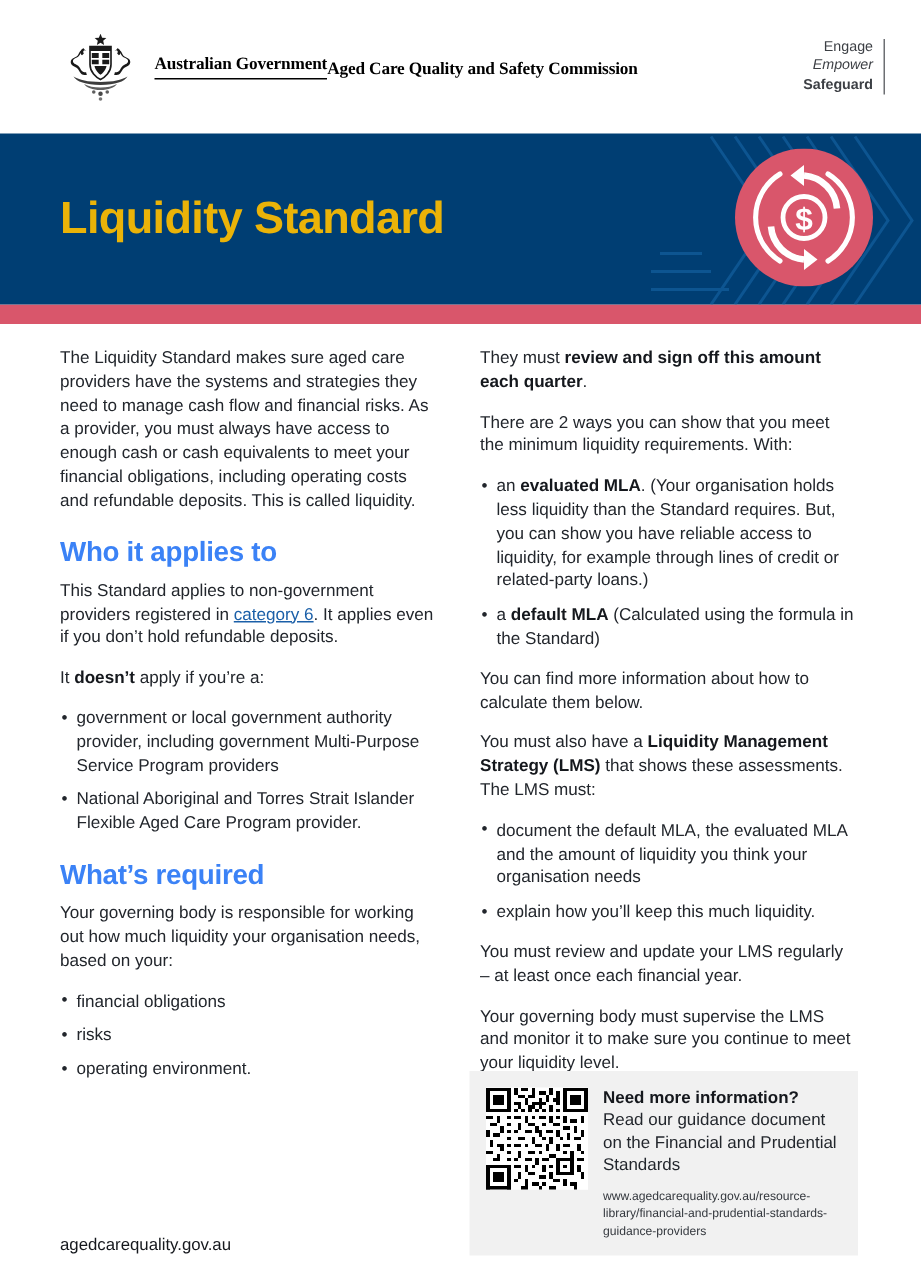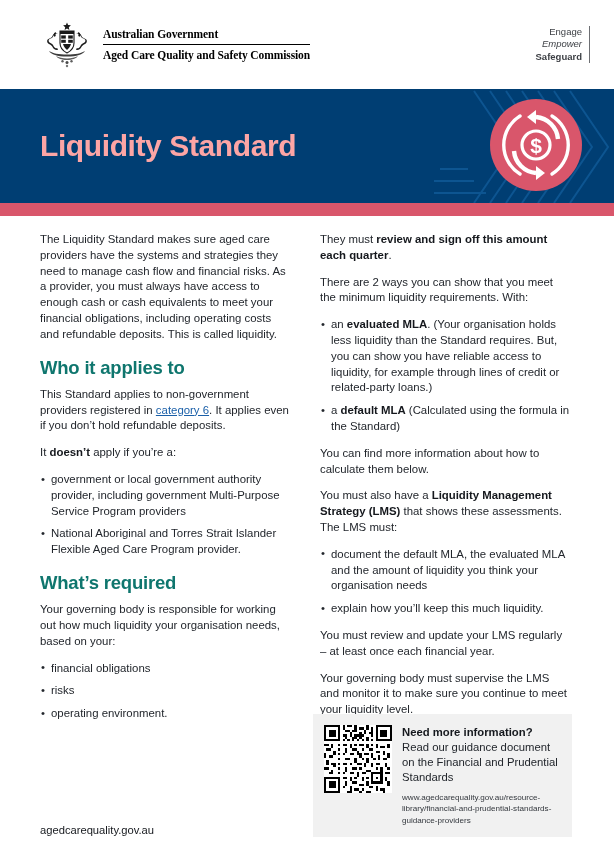--- a/index.html
+++ b/index.html
@@ -31,21 +31,21 @@
     align-items: center;
     gap: 9px;
   }
   .crest {
     width: 54px;
     height: 48px;
     flex: 0 0 auto;
   }
   .gov-text {
     display: flex;
-    flex-direction: column;
+    flex-direction: row;
     justify-content: flex-start;
   }
   .gov-line1 {
     font-family: "Liberation Serif", serif;
     font-weight: bold;
     font-size: 11.5px;
     letter-spacing: -0.1px;
     color: #000000;
     padding-bottom: 2px;
     border-bottom: 1.2px solid #000;
@@ -84,21 +84,21 @@
     top: 0;
     width: 180px;
     height: 114px;
     opacity: 1;
   }
   .hero-title {
     position: absolute;
     left: 40px;
     top: 50%;
     transform: translateY(-50%);
-    color: #fca5a5;
+    color: #eab308;
     font-size: 30px;
     font-weight: bold;
     letter-spacing: -0.4px;
     margin: 0;
   }
   .hero-icon {
     position: absolute;
     right: 32px;
     top: 10px;
     width: 92px;
@@ -120,21 +120,21 @@
     width: 250px;
     flex: 0 0 250px;
   }
   .col p {
     margin: 0 0 11px 0;
     font-size: 11.4px;
     line-height: 1.385;
     color: #22262c;
   }
   h2.section {
-    color: #0f766e;
+    color: #3b82f6;
     font-size: 18.5px;
     font-weight: bold;
     margin: 14px 0 9px 0;
     letter-spacing: -0.2px;
     line-height: 1.15;
   }
   ul.bullets {
     margin: 0 0 11px 0;
     padding: 0;
     list-style: none;

